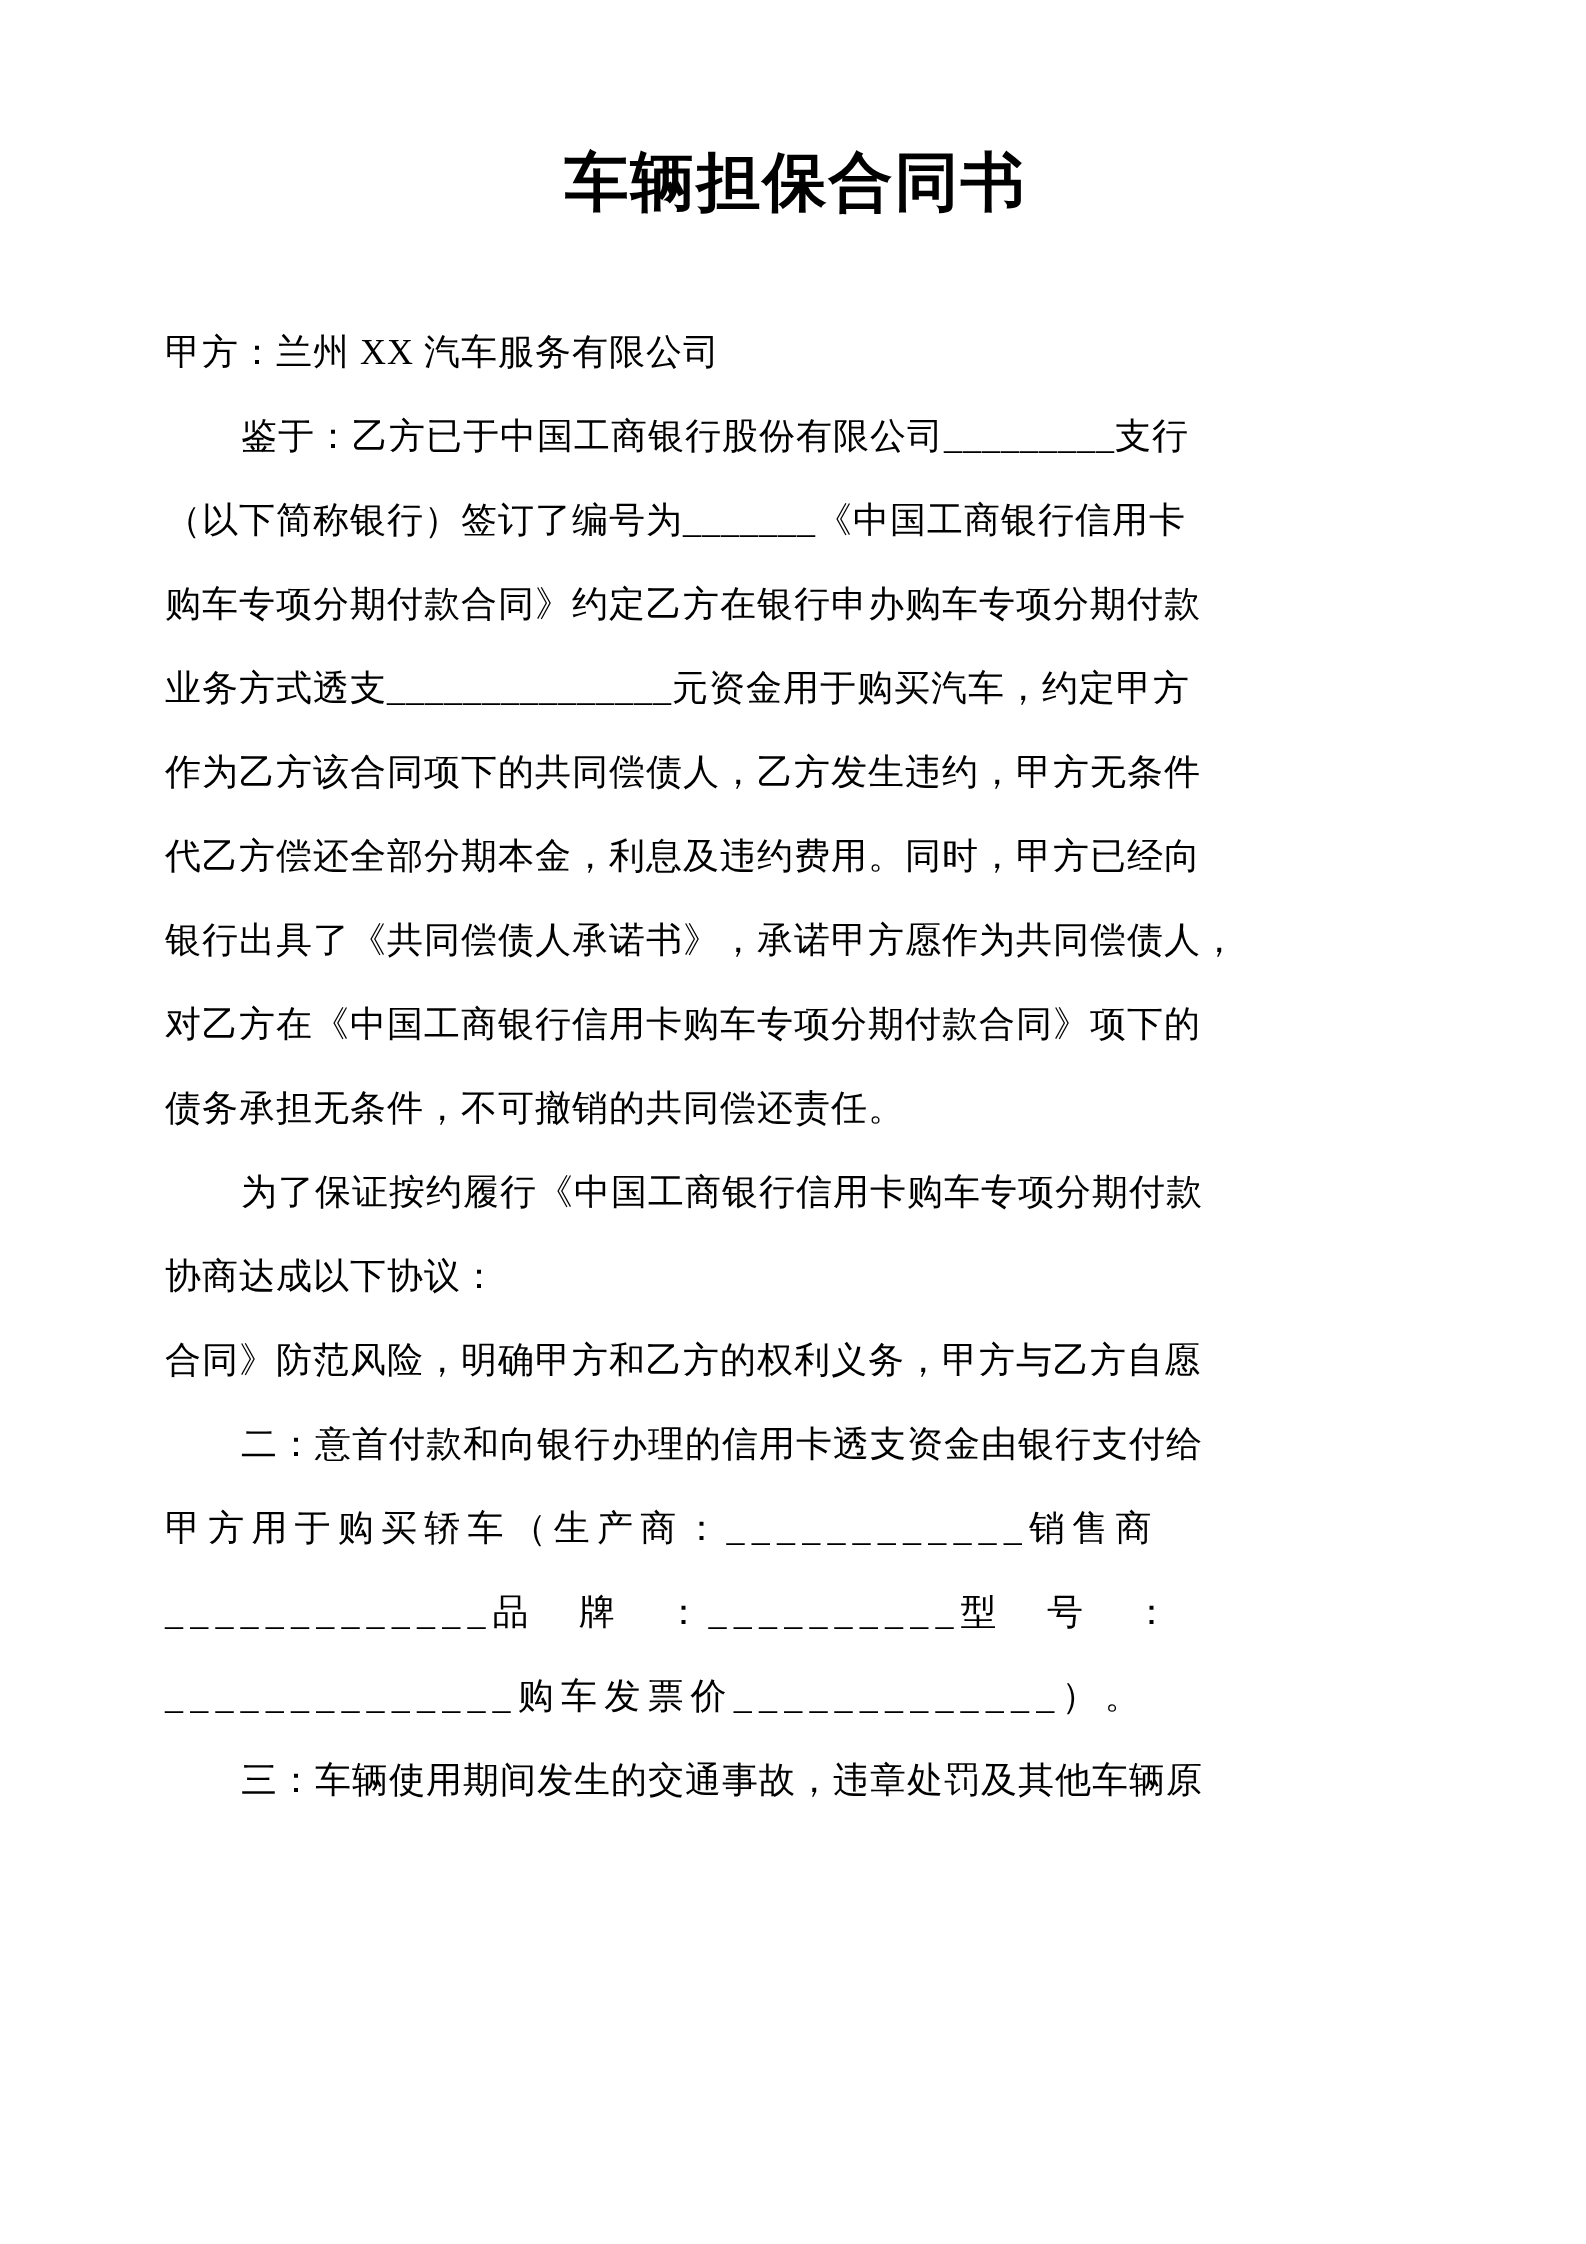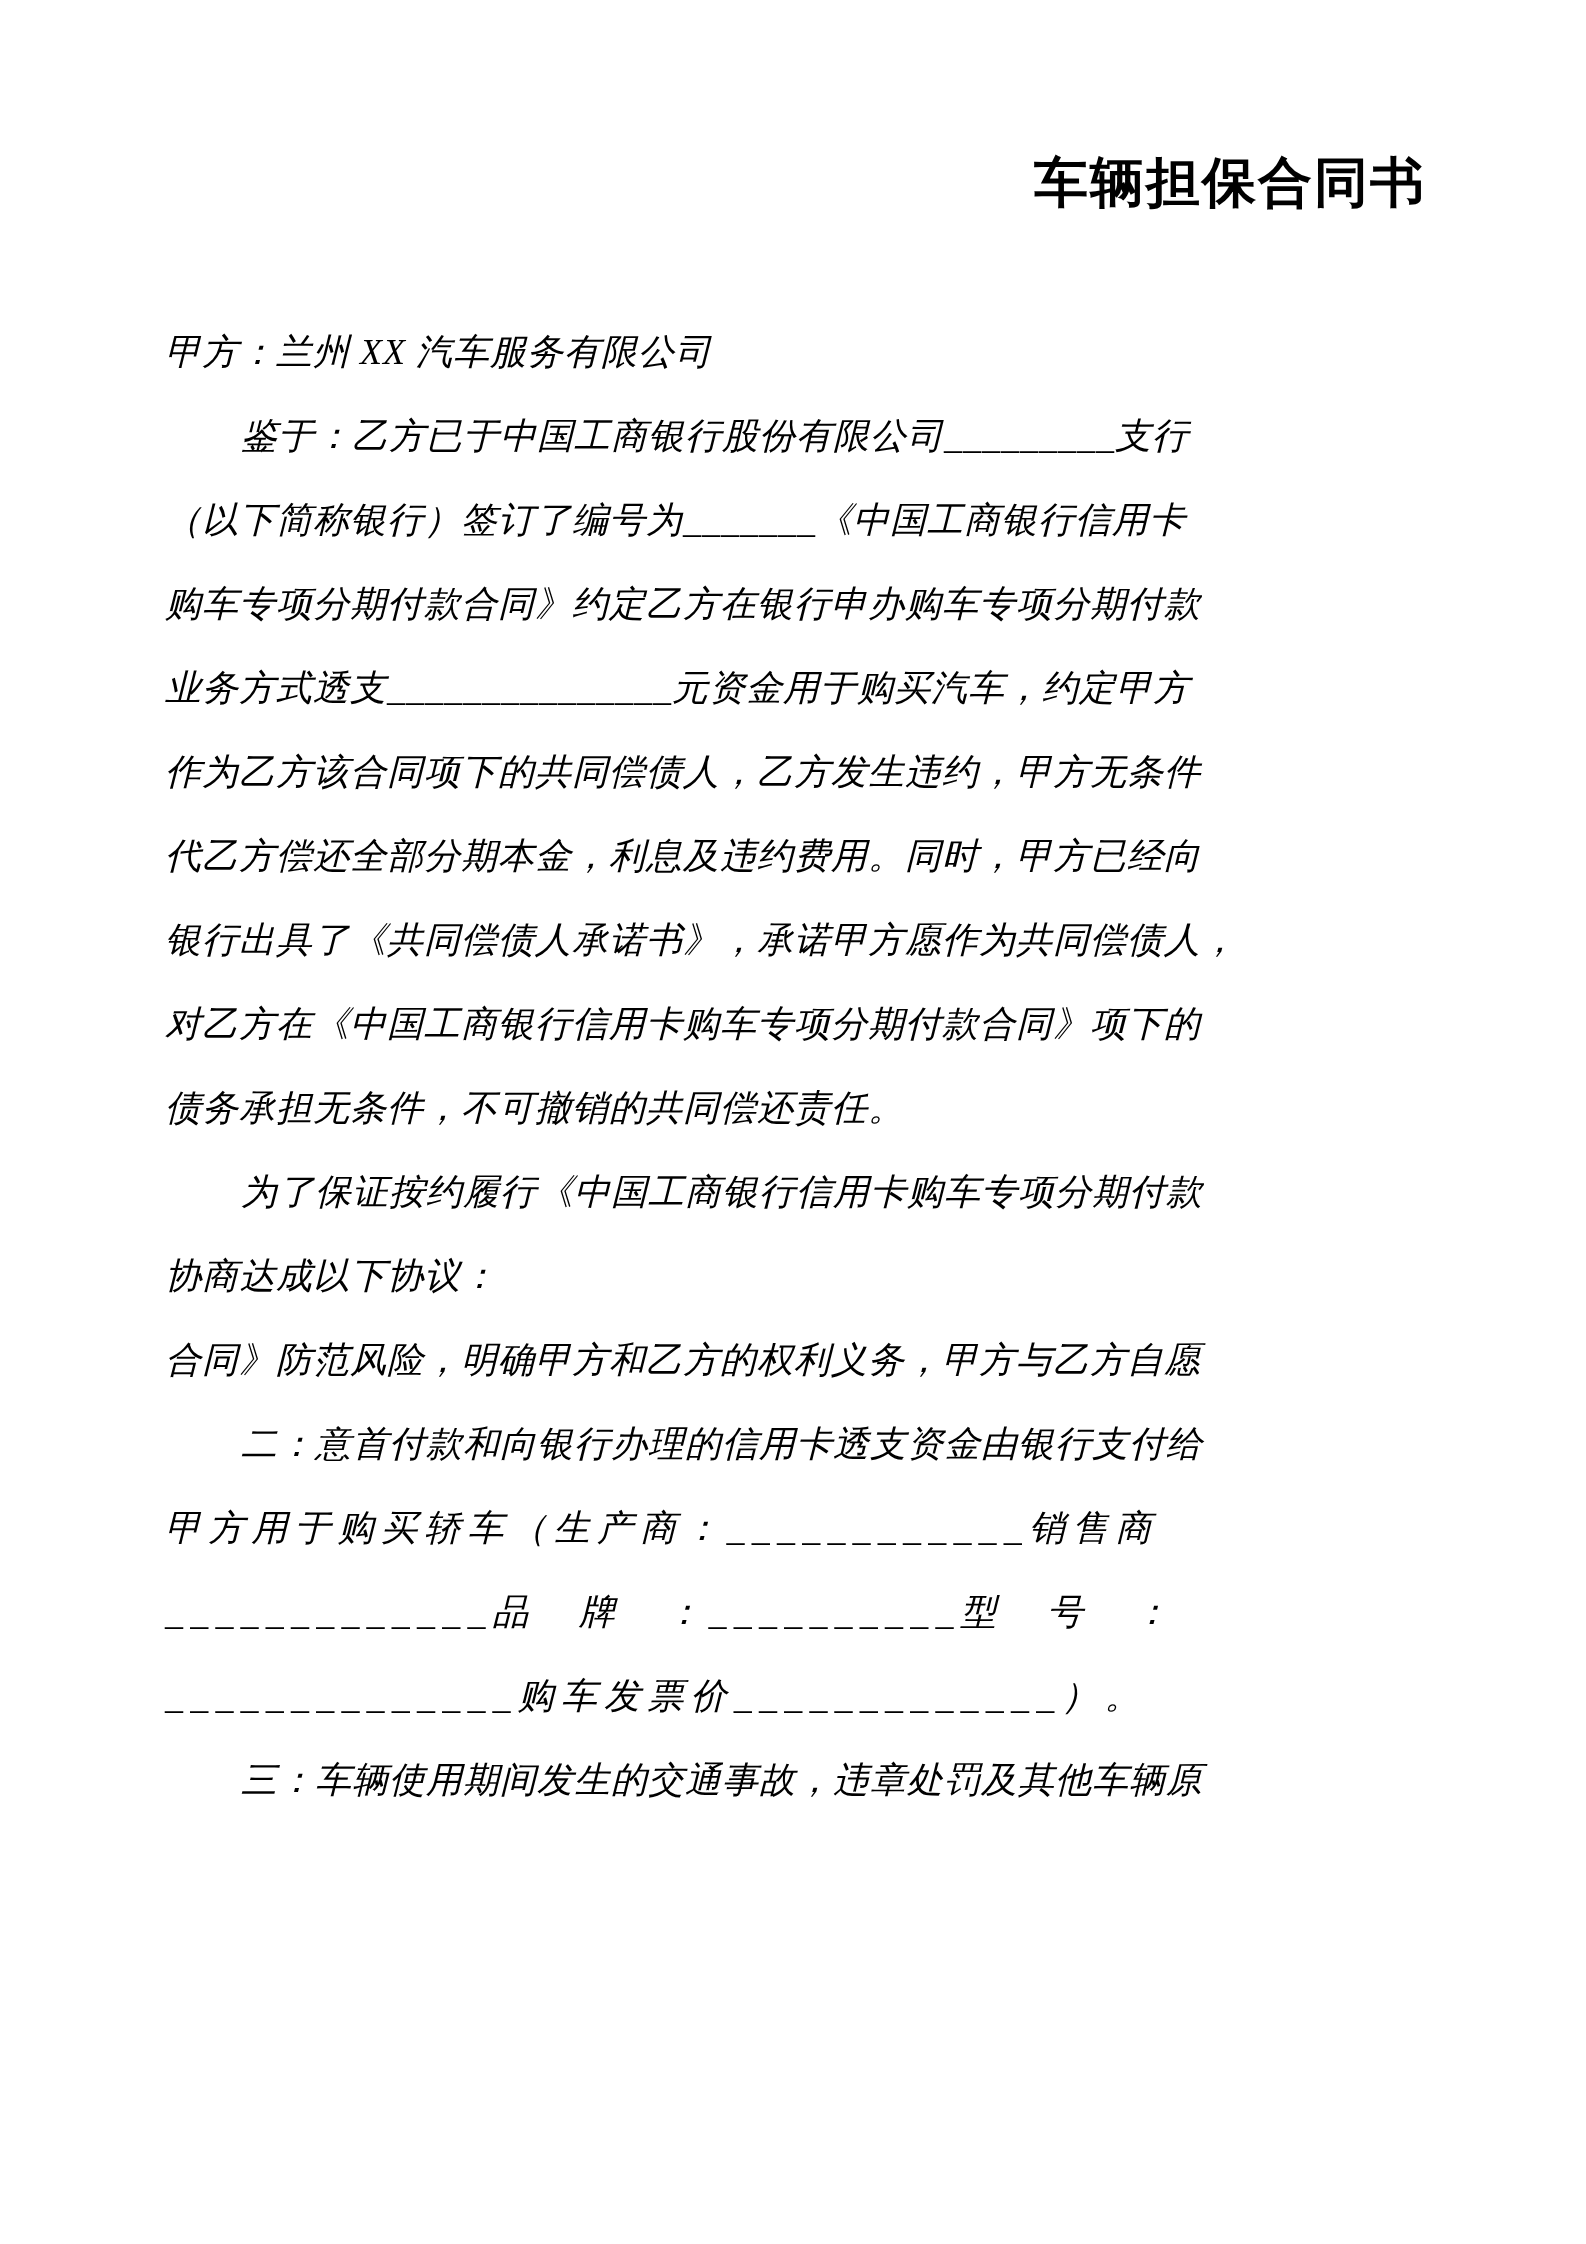--- a/index.html
+++ b/index.html
@@ -15,30 +15,29 @@
     overflow: hidden;
   }
   .page {
     box-sizing: border-box;
     width: 1586px;
     height: 2244px;
     padding: 148px 160px 0 165px;
     background: #ffffff;
   }
   .doc-title {
-    text-align: right;
-    font-size: 54px;
+    text-align: center;
+    font-size: 64px;
     font-weight: bold;
     letter-spacing: 2px;
     margin: 0 0 92px 0;
     line-height: 70px;
   }
   .doc-body {
     width: 1261px;
-    font-style: italic;
   }
   .line {
     font-size: 36px;
     line-height: 84px;
     height: 84px;
     white-space: nowrap;
     letter-spacing: 1px;
   }
   .line.indent {
     text-indent: 76px;

